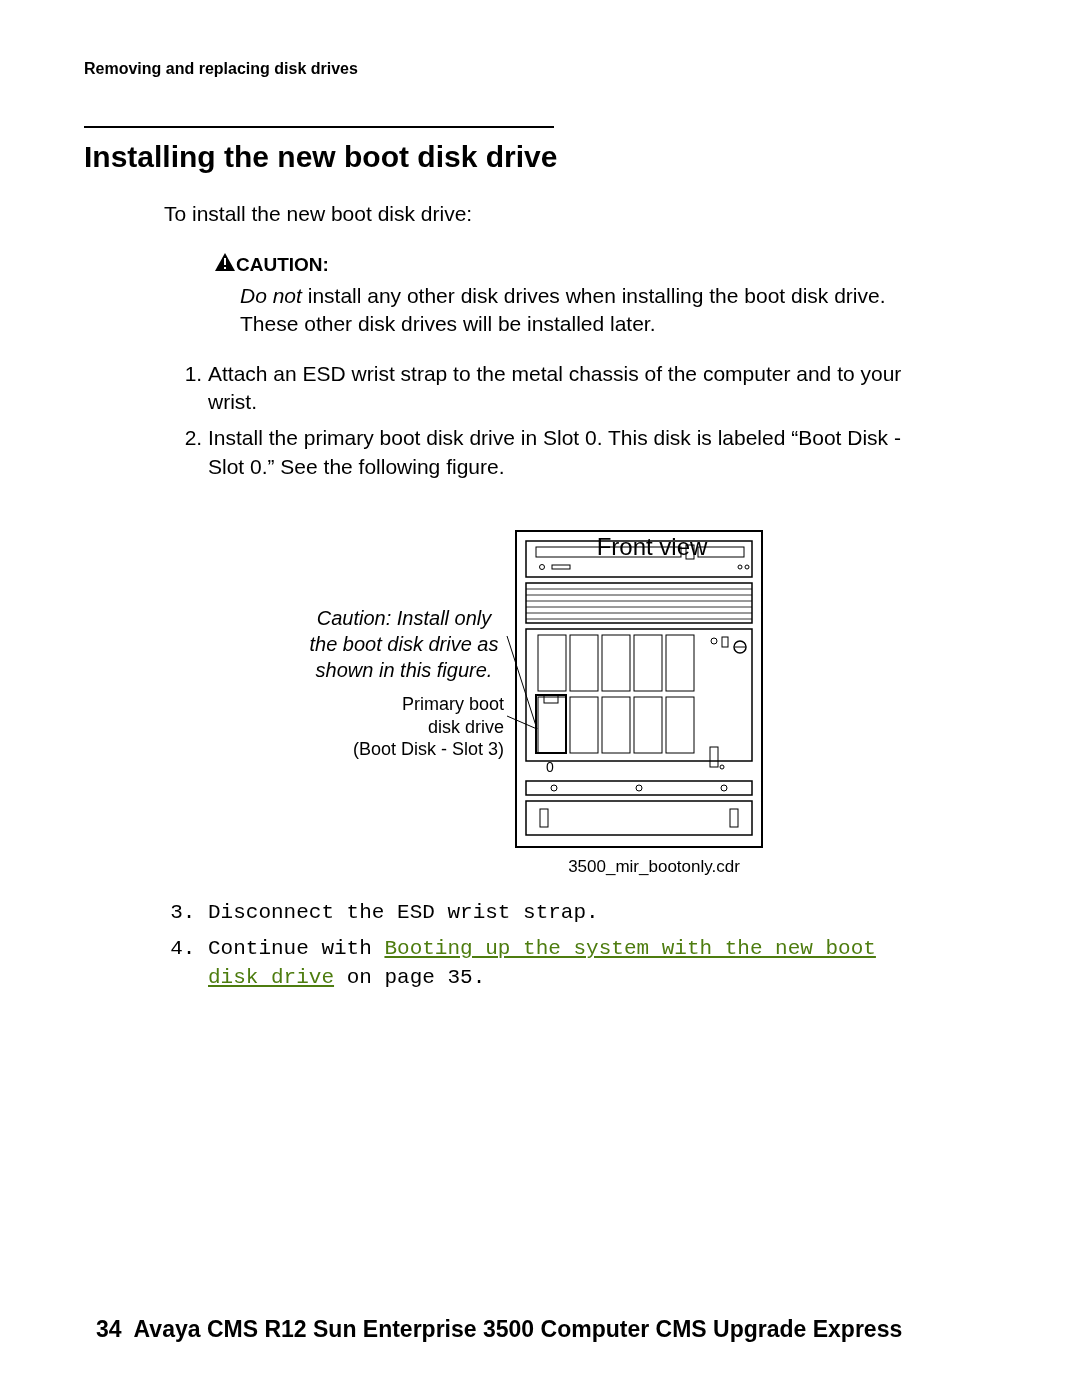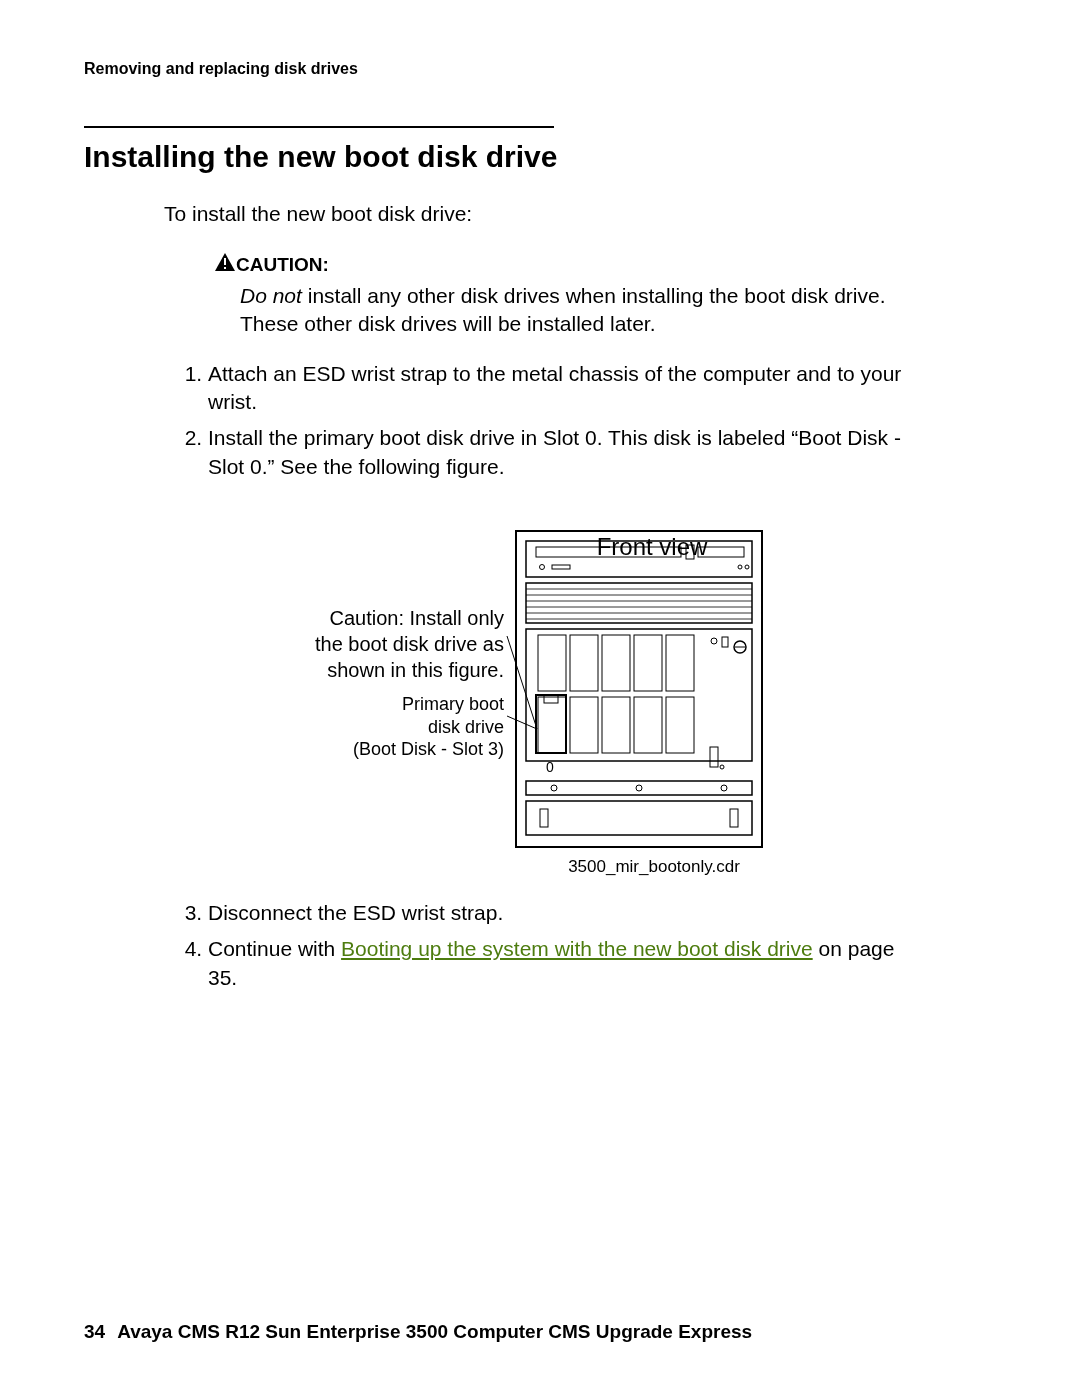--- a/index.html
+++ b/index.html
@@ -70,22 +70,23 @@
   .figure-area {
     position: relative;
     margin-top: 28px;
     height: 380px;
   }
   .annot-italic {
     position: absolute;
     left: 220px;
     top: 96px;
     width: 200px;
+    font-style: italic;
     font-size: 20px;
-    text-align: right;
+    text-align: center;
     line-height: 1.3;
   }
   .annot-plain {
     position: absolute;
     left: 250px;
     top: 184px;
     width: 170px;
     font-size: 18px;
     text-align: right;
     line-height: 1.25;
@@ -114,31 +115,32 @@
     width: 250px;
     height: 320px;
   }
   
   .device svg { width: 100%; height: 100%; }
   .steps-lower {
     margin: 10px 70px 0 98px;
     padding: 0 0 0 26px;
     font-size: 21px;
     line-height: 1.35;
+    font-family: Liberation Mono, monospace;
   }
   .steps-lower li { margin-top: 8px; }
   a.link {
     color: #4d7c0f;
     text-decoration: underline;
   }
   .footer {
     position: absolute;
-    left: 84px;
+    left: 96px;
     bottom: 54px;
-    font-size: 19px;
+    font-size: 23px;
     font-weight: 700;
   }
   .footer .pnum { margin-right: 12px; }
 </style>
 </head>
 <body>
 
 <div class="page">
 
   <div class="running-head">Removing and replacing disk drives</div>

